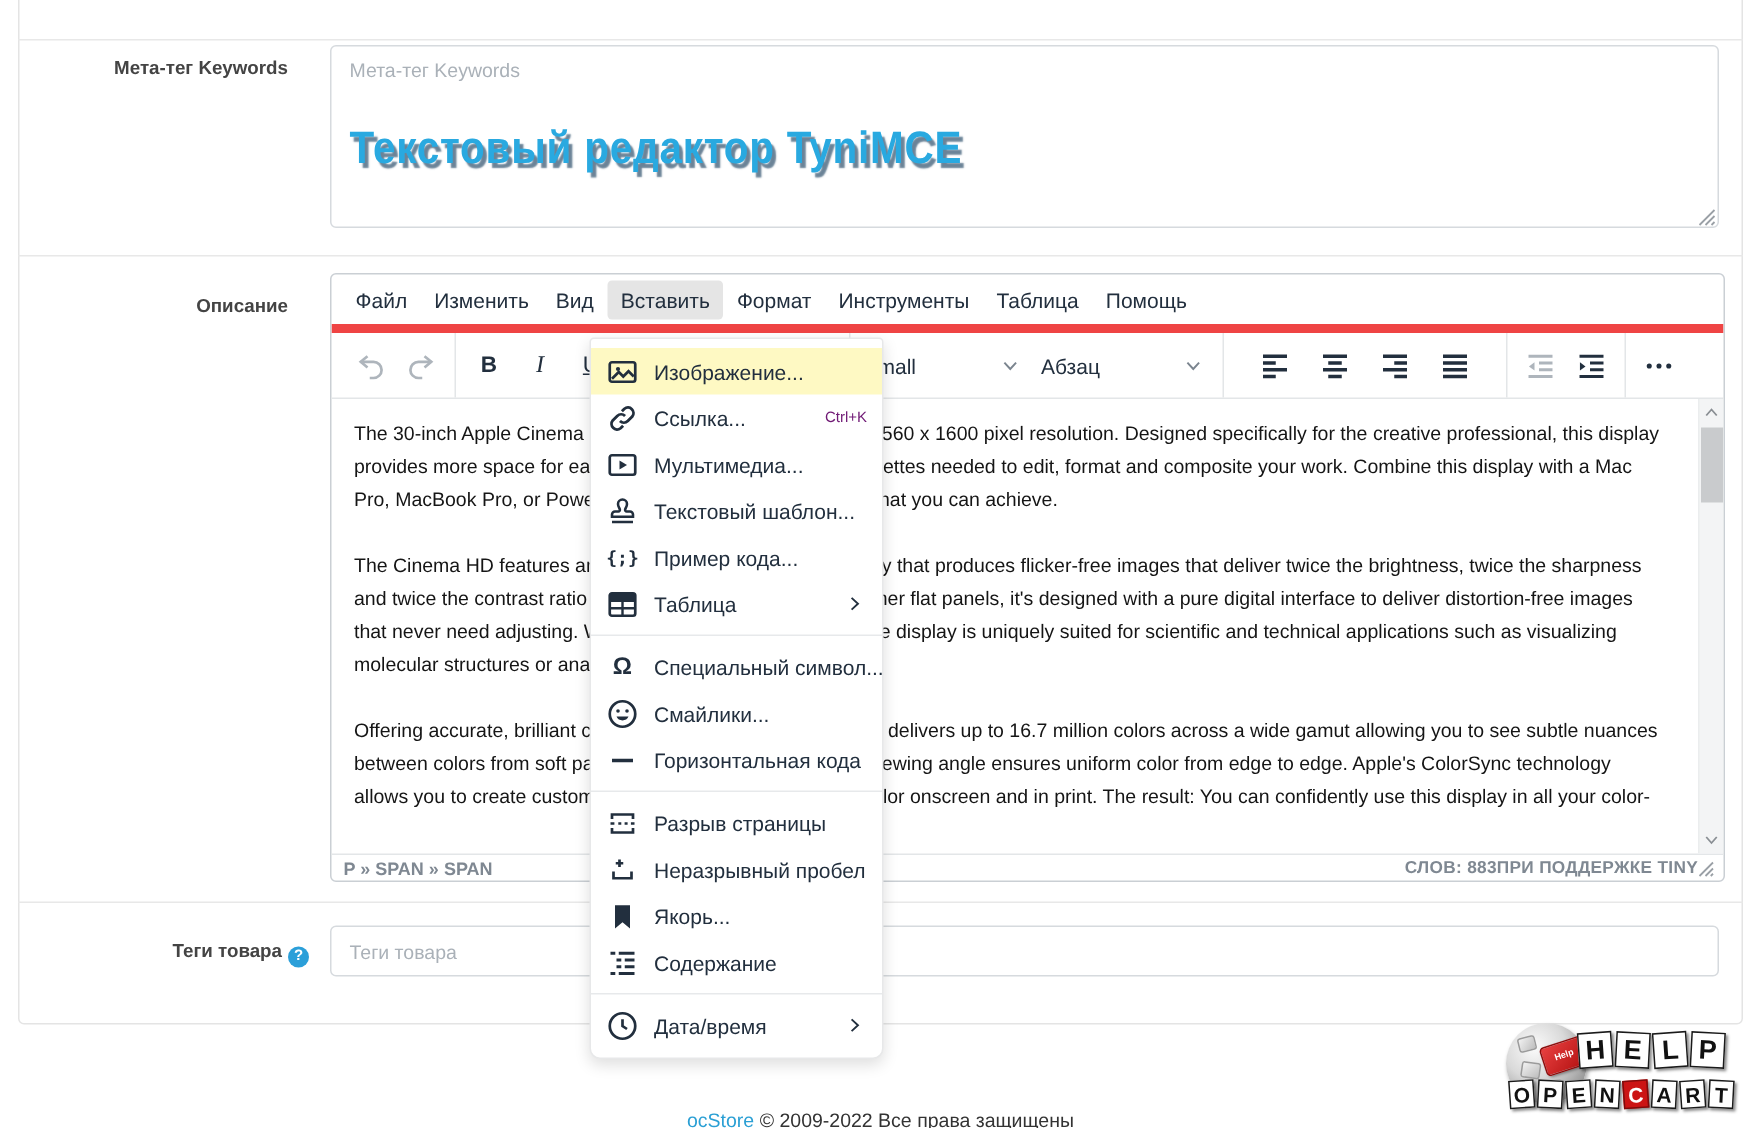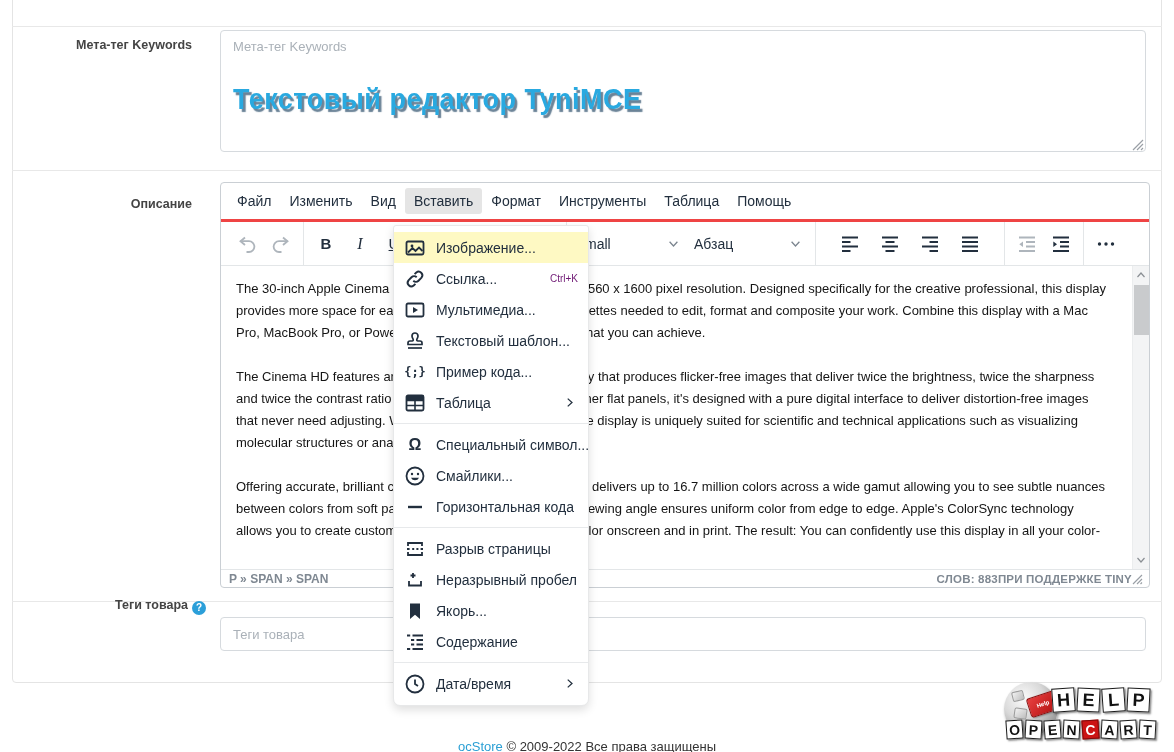--- a/index.html
+++ b/index.html
@@ -29,21 +29,21 @@
   .corner-resize { position:absolute; pointer-events:none; }
 
   .watermark { position:absolute; left:233px; top:82px; font-size:27px; font-weight:bold;
                letter-spacing:0.5px; color:#29a9e0; transform:scaleY(1.12); transform-origin:left top;
                text-shadow:2.5px 2.5px 1px rgba(58,90,116,0.75); white-space:nowrap; }
 
   
   .editor { position:absolute; left:220px; top:182px; width:930px; height:406px;
             border:1px solid #cacfd4; border-radius:4px; background:#fff; overflow:hidden; }
   .menubar { height:39px; display:flex; align-items:center; padding:0 7px;
-             border-bottom:3px solid #ef4444; }
+             border-bottom:6px solid #ef4444; }
   .mb-item { font-size:14px; color:#222f3e; padding:5px 9px; border-radius:3px; cursor:default; }
   .mb-item.active { background:#e5e5e5; }
 
   .toolbar { height:44px; display:flex; align-items:stretch; border-bottom:1px solid #e3e6e8; padding-left:4px; }
   .tb-group { display:flex; align-items:center; padding:0 5px; border-right:1px solid #e3e6e8; }
   .tb-group.no-border { border-right:none; }
   .tb-btn { width:34px; height:34px; display:flex; align-items:center; justify-content:center;
             border-radius:3px; color:#222f3e; }
   .tb-btn.disabled { color:#aeb5bc; }
   .tb-bold { font-weight:800; font-size:15px; }
@@ -446,21 +446,21 @@
           <span class="lbl">Дата/время</span>
           <span class="sub-arrow">
             <svg width="17" height="17" viewBox="0 0 24 24" fill="none">
               <path d="M9.5 6.5l6 5.5-6 5.5" stroke="currentColor" stroke-width="1.8"></path>
             </svg>
           </span>
         </div>
       </div>
     </div>
 
-  <div class="form-label tags-label" style="top:598px">
+  <div class="form-label tags-label" style="top:627px">
     <span>Теги товара</span><span class="help-icon">?</span>
   </div>
   <input id="product-tags" class="txt-input" placeholder="Теги товара" style="">
 
   <div class="footer">
     <a href="#">ocStore</a>
     <span>© 2009-2022 Все права защищены</span>
   </div>
 
   <div class="oc-logo">

